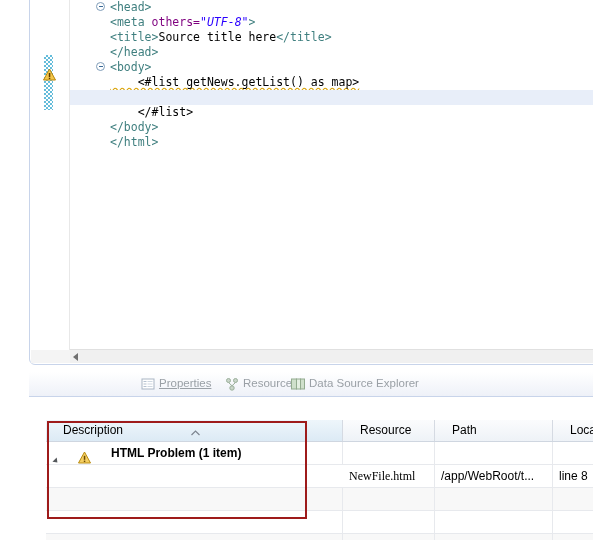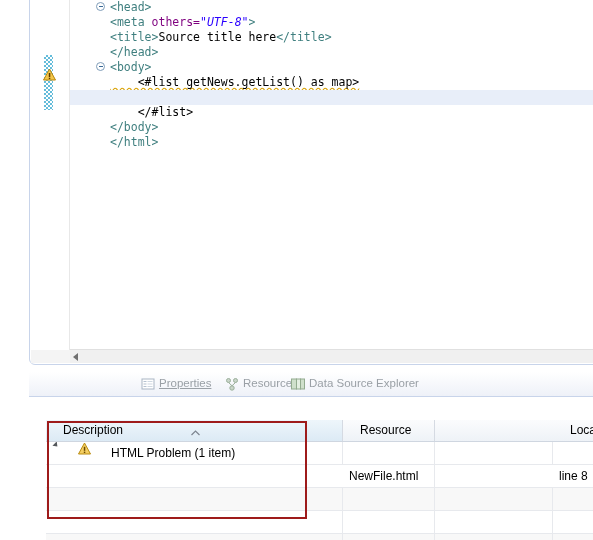--- a/index.html
+++ b/index.html
@@ -256,23 +256,24 @@
     color: #000;
     padding-left: 6px;
     box-sizing: border-box;
     border-right: 1px solid #e7e9ed;
     white-space: nowrap;
     overflow: hidden;
   }
   .cell.desc { padding-left: 0; }
   .descinner {
     display: flex;
-    align-items: flex-start;
+    align-items: flex-end;
     height: 22px;
     gap: 20px;
+    font-weight: bold;
   }
   .twisty {
     width: 0; height: 0;
     border-left: 4px solid #55585c;
     border-top: 3.5px solid transparent;
     border-bottom: 3.5px solid transparent;
     transform: rotate(45deg);
     flex: 0 0 auto;
   }
   .warnicon { width: 13px; height: 13px; flex: 0 0 13px; display:block; }
@@ -367,20 +368,21 @@
       </div>
     </div>
 
 
   <div id="mtable">
     <div id="thead">
         <div class="th sel" style="left: 0px; width: 297px;">Description<span class="sortmark" style="left: 144.5px;"><svg width="9" height="6" viewBox="0 0 9 6">
               <path d="M0.5 5 L4.5 1 L8.5 5" fill="none" stroke="#7d8590" stroke-width="1.2"></path>
             </svg></span></div>
         <div class="th" style="left: 297px; width: 92px;">Resource</div>
+        <div class="th" style="left: 389px; width: 118px;">Path</div>
         <div class="th" style="left: 507px; width: 69px;">Location</div>
       </div>
     <div id="tbody">
         <div class="trow">
           <div class="cell desc" style="left: 0px; width: 297px;">
             <div class="descinner" style="padding-left: 8px;">
               <span class="twisty"></span>
               <span>
                 <svg class="warnicon" width="13" height="13" viewBox="0 0 13 13">
                   <polygon points="6.5,1 12.5,12 0.5,12" fill="#f5cf63" stroke="#b98b10" stroke-width="1" stroke-linejoin="round"></polygon>
@@ -389,21 +391,22 @@
                 </svg>
               </span>
               <span>HTML Problem (1 item)</span>
             </div>
           </div>
           <div class="cell" style="left: 297px; width: 92px;"></div>
           <div class="cell" style="left: 389px; width: 118px;"></div>
           <div class="cell" style="left: 507px; width: 69px;"></div>
         </div>
         <div class="trow">
-          <div class="cell" style="left: 297px; width: 92px;">NewFile.html</div>
+          <div class="cell" style="left: 297px; width: 92px; font-family: Liberation Serif, serif;">NewFile.html</div>
+          <div class="cell" style="left: 389px; width: 118px;">/app/WebRoot/t...</div>
           <div class="cell" style="left: 507px; width: 69px;">line 8</div>
         </div>
         <div class="trow alt">
           <div class="cell desc" style="left: 0px; width: 297px;"></div>
           <div class="cell" style="left: 297px; width: 92px;"></div>
           <div class="cell" style="left: 389px; width: 118px;"></div>
           <div class="cell" style="left: 507px; width: 69px;"></div>
         </div>
         <div class="trow">
           <div class="cell desc" style="left: 0px; width: 297px;"></div>

